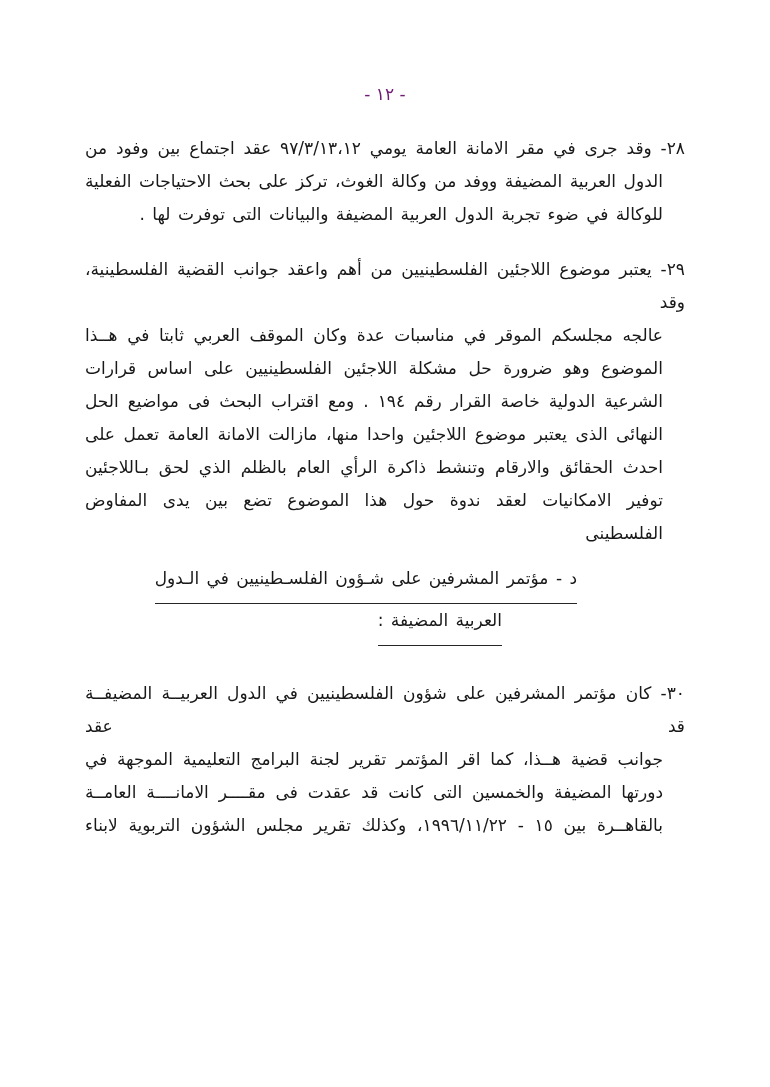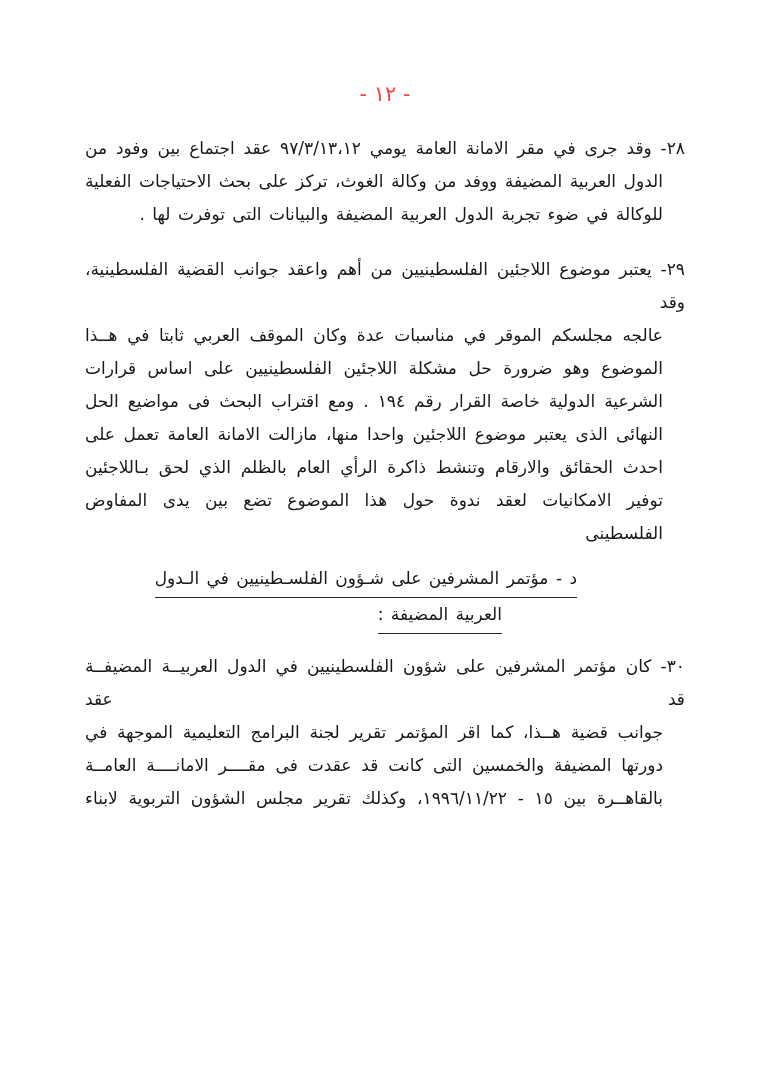--- a/index.html
+++ b/index.html
@@ -16,52 +16,52 @@
     box-sizing: border-box;
   }
   .text-col {
     position: absolute;
     top: 84px;
     right: 85px;
     width: 600px;
   }
   .page-number {
     text-align: center;
-    font-size: 21px;
+    font-size: 17px;
     letter-spacing: 2px;
     line-height: 20px;
     margin-bottom: 28px;
-    color: #ef4444;
+    color: #701a75;
   }
   .para {
     font-size: 17px;
     line-height: 33px;
     word-spacing: 2px;
   }
   .para .line {
     text-align: justify;
     text-align-last: justify;
     padding-right: 22px; 
   }
   .para .line:first-child { padding-right: 0; }
   .para .line:last-child { text-align-last: right; }
   .para-continued .line:last-child { text-align-last: justify; } 
   .para-29 { margin-top: 22px; }
-  .para-30 { margin-top: 16px; }
+  .para-30 { margin-top: 31px; }
   .heading {
     margin-top: 12px;
     margin-right: 108px;
     font-size: 17px;
     line-height: 33px;
     word-spacing: 2px;
   }
   .heading .u {
     display: inline-block;
     border-bottom: 1.5px solid #262626;
-    padding-bottom: 2px;
+    padding-bottom: 8px;
   }
   .heading-line2-wrap { margin-right: 75px; }
 </style>
 </head>
 <body>
 
 <div class="page">
   <div class="text-col">
 
     <div class="page-number">- ١٢ -</div>

